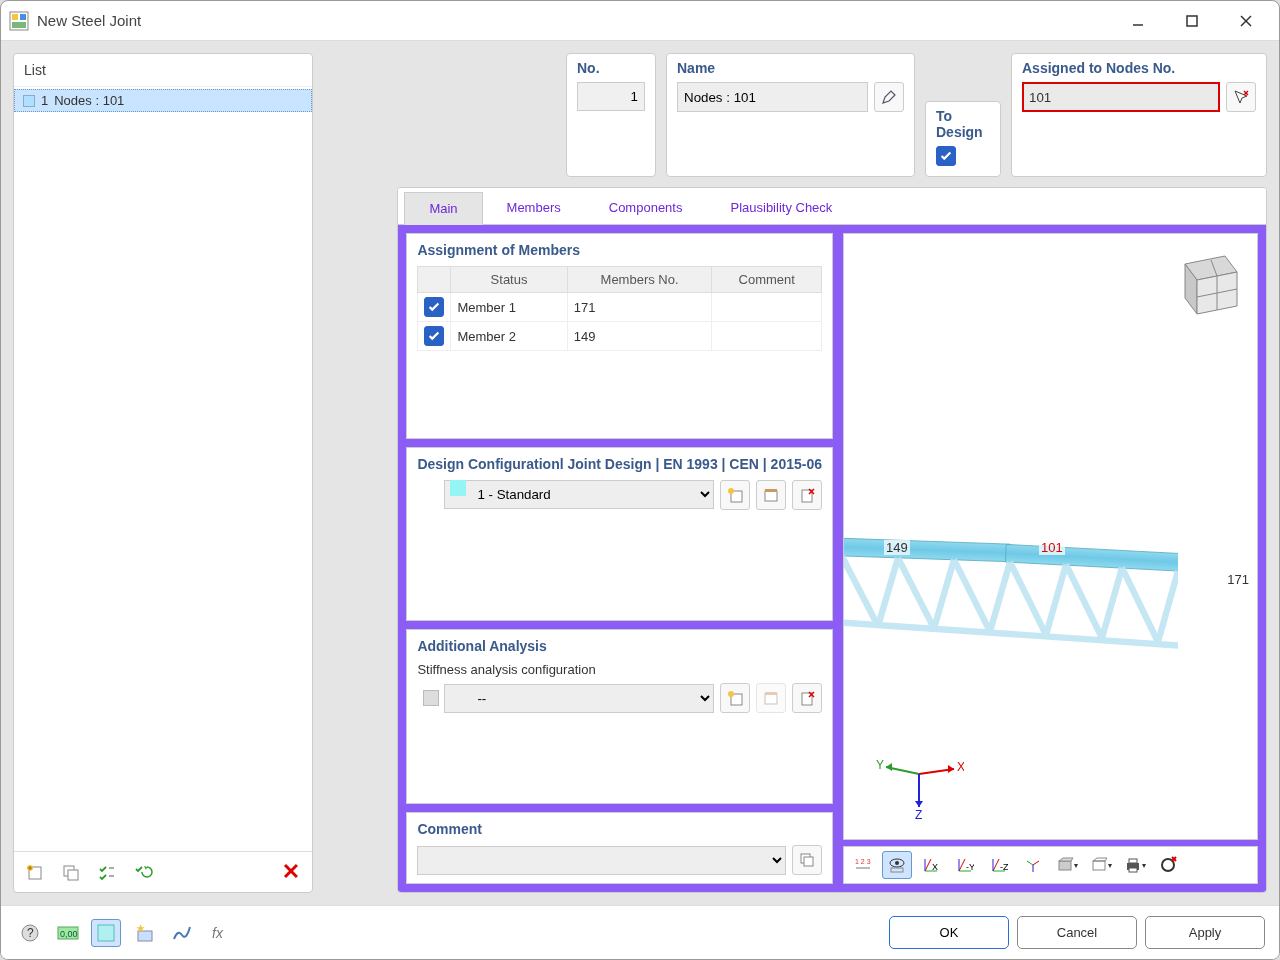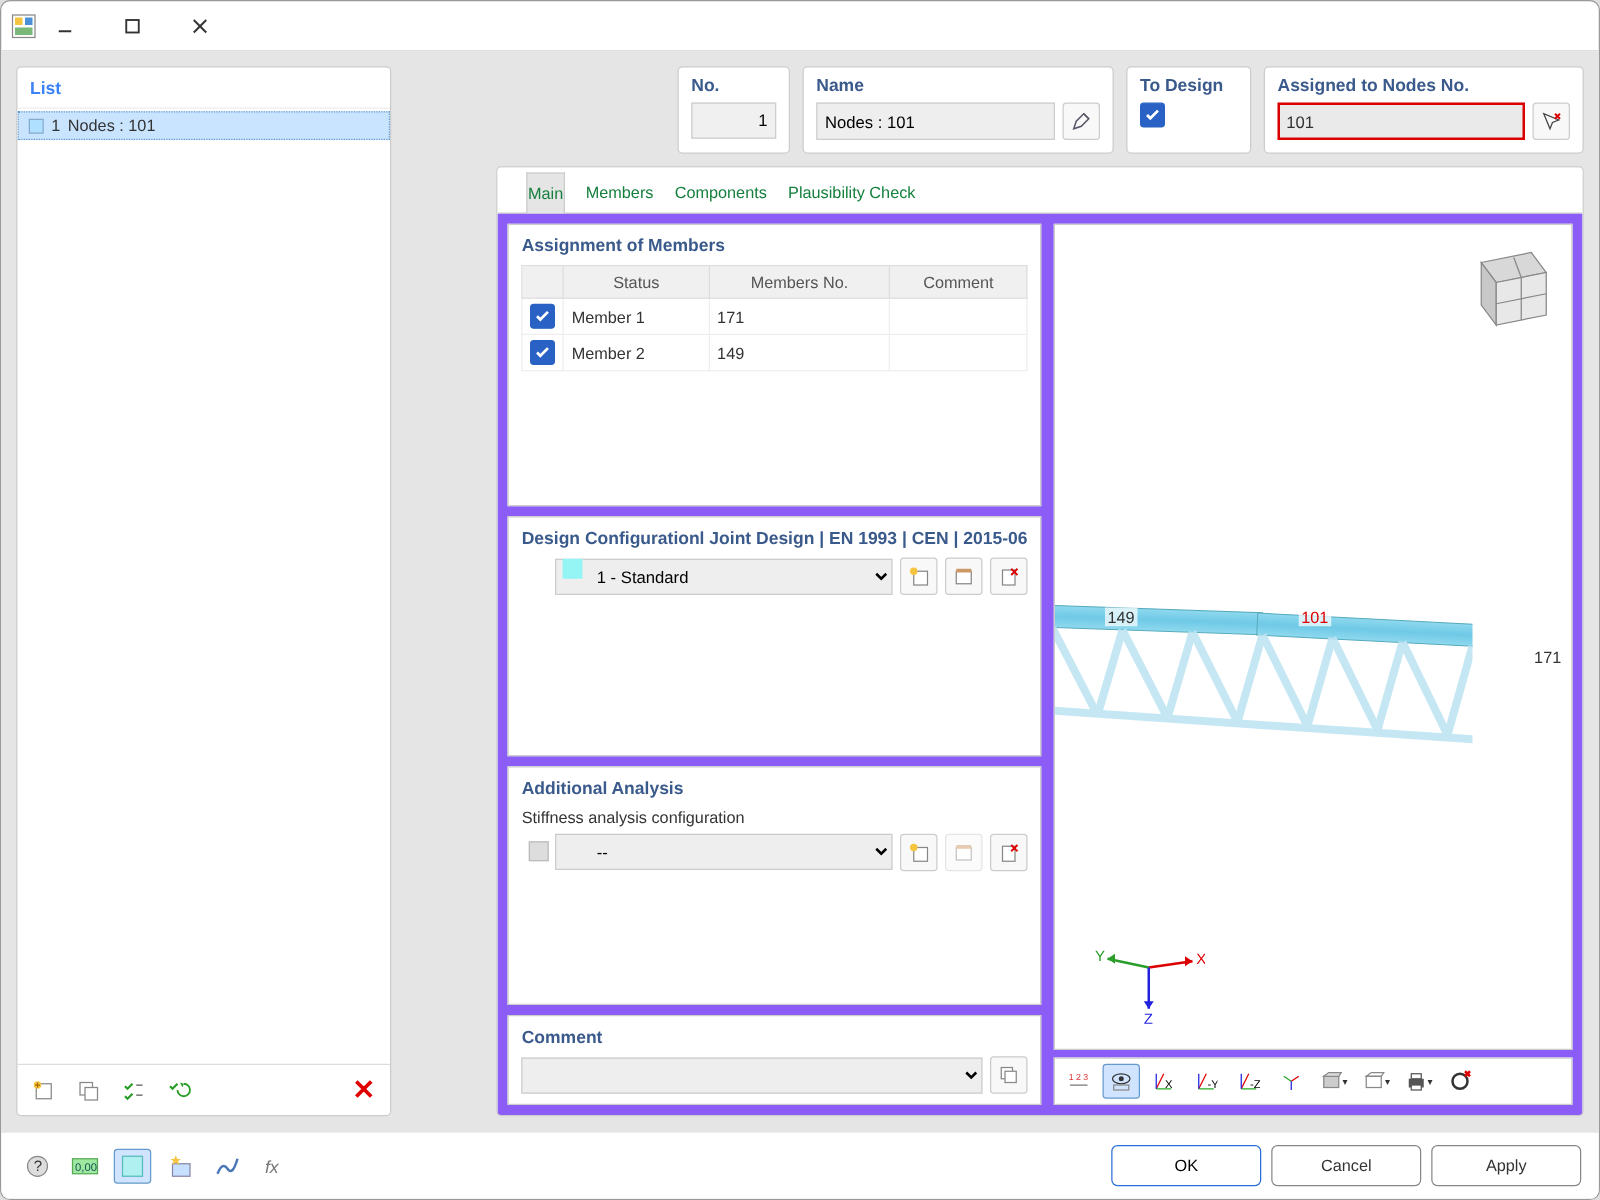--- a/index.html
+++ b/index.html
@@ -8,51 +8,51 @@
   .titlebar { display: flex; align-items: center; height: 40px; border-bottom: 1px solid #ddd; padding: 0 8px; }
   .titlebar .app-icon { width: 20px; height: 20px; margin-right: 8px; display: inline-flex; }
   .titlebar .title { font-size: 15px; color: #444; flex: 1; }
   .titlebar .win-controls { display: flex; gap: 24px; padding-right: 10px; }
   .titlebar .win-btn { width: 30px; height: 30px; display: flex; align-items: center; justify-content: center; cursor: pointer; }
   
   .body { flex: 1; display: flex; flex-direction: column; background: #e5e5e5; }
   .main-area { flex: 1; display: flex; gap: 12px; padding: 12px; overflow: hidden; }
   
   .list-panel { width: 300px; background: #fff; border: 1px solid #ccc; border-radius: 4px; display: flex; flex-direction: column; }
-  .panel-title { font-weight: bold; color: #3b82f6; padding: 8px 10px; font-size: 14px; border-bottom: 1px solid #eee; }
+  .panel-title { font-weight: normal; color: #404040; padding: 8px 10px; font-size: 14px; border-bottom: 1px solid #eee; }
   .list-body { flex: 1; overflow: auto; padding-top: 2px; }
   .list-item { display: flex; align-items: center; gap: 6px; padding: 3px 8px; cursor: pointer; }
   .list-item.selected { background: #c9e4ff; border: 1px dotted #6699cc; }
   .list-item .sq { width: 12px; height: 12px; background: #b0e0ff; border: 1px solid #88aacc; }
   .list-toolbar { display: flex; gap: 6px; padding: 6px; border-top: 1px solid #ddd; align-items: center; }
   .list-toolbar .spacer { flex: 1; }
   .tool-btn { width: 30px; height: 28px; border: 1px solid transparent; display: flex; align-items: center; justify-content: center; cursor: pointer; border-radius: 3px; }
   .tool-btn.active { background: #d0e4ff; border: 1px solid #6699cc; }
   
   .content-panel { flex: 1; display: flex; flex-direction: column; gap: 10px; align-items: flex-end; }
   .header-row { display: flex; gap: 10px; }
   .field-box { background: #fff; border: 1px solid #ccc; border-radius: 4px; padding: 6px 10px 10px 10px; }
   .field-box .lbl { font-weight: bold; color: #3a5a8c; font-size: 14px; margin-bottom: 6px; }
   .no-box { width: 90px; }
   .no-box input { width: 100%; text-align: right; border: 1px solid #ccc; background: #f0f0f0; padding: 6px; }
   .name-box { flex: 1; display: flex; flex-direction: column; }
   .name-row { display: flex; gap: 6px; }
   .name-row input { flex: 1; border: 1px solid #ccc; background: #eee; padding: 6px; }
   .icon-btn { width: 30px; height: 30px; border: 1px solid #ccc; background: #f8f8f8; display: flex; align-items: center; justify-content: center; cursor: pointer; border-radius: 3px; }
-  .todesign-box { width: 100px; }
+  .todesign-box { width: 76px; margin-top: 48px; }
   .assigned-box { width: 256px; }
   .assigned-row { display: flex; gap: 6px; }
   .assigned-row input { flex: 1; border: 2px solid #d00; background: #eaeaea; padding: 5px; color: #333; }
   
   .chk { width: 20px; height: 20px; border: 1px solid #2962c4; background: #2962c4; border-radius: 3px; display: inline-flex; align-items: center; justify-content: center; color: #fff; cursor: pointer; }
   .chk svg { width: 14px; height: 14px; }
   
   .tabs-area { flex: 1; display: flex; flex-direction: column; background: #fff; border: 1px solid #ccc; border-radius: 4px; overflow: hidden; }
   .tabs-row { display: flex; border-bottom: 1px solid #ccc; background: #fff; padding-top: 4px; padding-left: 6px;}
-  .tab { padding: 8px 0; cursor: pointer; color: #15803d; margin-left: 17px; }
+  .tab { padding: 8px 24px; cursor: pointer; color: #6d28d9; }
   .tab.active { background: #e5e5e5; border: 1px solid #ccc; border-bottom: 1px solid #e5e5e5; margin-bottom: -1px; }
   .tab-content { flex: 1; display: flex; gap: 10px; padding: 8px; background: #8b5cf6; }
   
   .left-col { flex: 1; display: flex; flex-direction: column; gap: 8px; }
   .right-col { width: 415px; display: flex; flex-direction: column; gap: 6px; }
   
   .section { background: #fff; border: 1px solid #ccc; padding: 8px 10px; }
   .section-title { font-weight: bold; color: #3a5a8c; font-size: 14px; margin-bottom: 8px; }
   .sub-label { color: #333; margin-bottom: 6px; }
   
@@ -94,20 +94,21 @@
 
   <div class="titlebar">
     <span class="app-icon">
       <svg viewBox="0 0 20 20">
           <rect x="1" y="1" width="18" height="18" fill="#fff" stroke="#888"></rect>
           <rect x="3" y="3" width="6" height="6" fill="#f5c542"></rect>
           <rect x="11" y="3" width="6" height="6" fill="#4a90d9"></rect>
           <rect x="3" y="11" width="14" height="6" fill="#7ab87a"></rect>
         </svg>
     </span>
+    <span class="title">New Steel Joint</span>
     <div class="win-controls">
       <div class="win-btn">
           <svg width="14" height="14">
             <line x1="2" y1="11" x2="12" y2="11" stroke="#333" stroke-width="1.5"></line>
           </svg>
         </div>
       <div class="win-btn">
           <svg width="14" height="14">
             <rect x="2" y="2" width="10" height="10" fill="none" stroke="#333" stroke-width="1.5"></rect>
           </svg>

